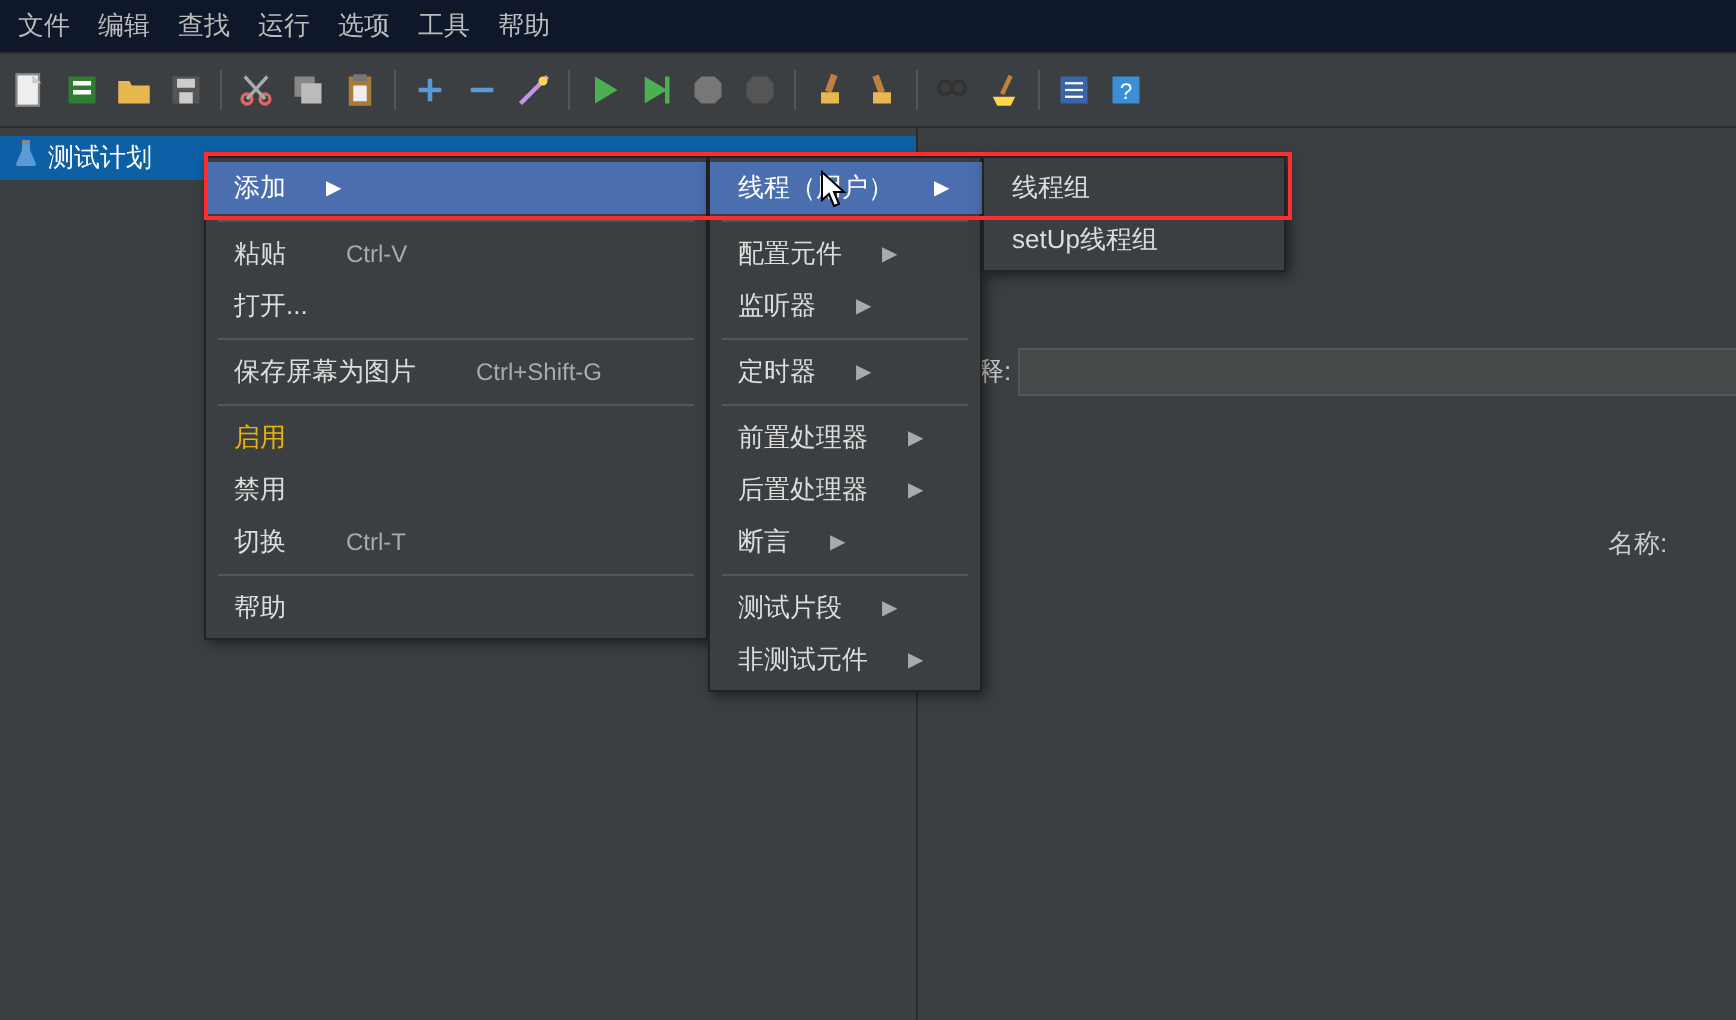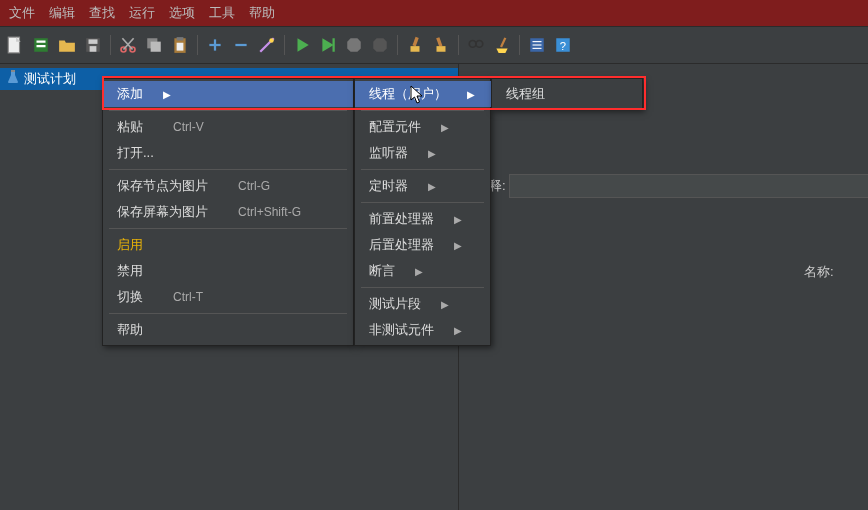--- a/index.html
+++ b/index.html
@@ -1,16 +1,16 @@
 <!DOCTYPE html>
 <html><head>
 <meta charset="utf-8">
 <style>
   html,body{margin:0;padding:0;width:868px;height:510px;background:#3c3f41;font-family:"Microsoft YaHei","SimSun",sans-serif;font-size:13px;color:#bbbbbb;overflow:hidden}
-  .menubar{display:flex;align-items:center;height:22px;padding:2px 2px;background:#7f1d1d}
+  .menubar{display:flex;align-items:center;height:22px;padding:2px 2px;background:#0f172a}
   .menubar span{padding:2px 7px;cursor:default}
   .toolbar{display:flex;align-items:center;height:32px;padding:2px 4px;background:#3c3f41;border-top:1px solid #2b2b2b;border-bottom:1px solid #2b2b2b;gap:4px}
   .tb-btn{width:22px;height:22px;display:flex;align-items:center;justify-content:center}
   .tb-sep{width:1px;height:20px;background:#555;margin:0 2px}
   .tb-btn svg{width:18px;height:18px}
   .body{display:flex;height:calc(510px - 58px)}
   .tree{width:458px;background:#3c3f41;border-right:1px solid #2b2b2b;padding-top:4px}
   .tree-item{display:flex;align-items:flex-start;padding:2px 6px;gap:4px;color:#ddd}
   .tree-item.sel{background:#0d5fa6;color:#fff}
   .flask{width:14px;height:14px}
@@ -198,24 +198,20 @@
     <div class="sep"></div>
     <div class="item">
       <span>粘贴</span>
       <span class="shortcut">Ctrl-V</span>
     </div>
     <div class="item">
       <span>打开...</span>
     </div>
     <div class="sep"></div>
     <div class="item">
-      <span>保存节点为图片</span>
-      <span class="shortcut">Ctrl-G</span>
-    </div>
-    <div class="item">
       <span>保存屏幕为图片</span>
       <span class="shortcut">Ctrl+Shift-G</span>
     </div>
     <div class="sep"></div>
     <div class="item disabled">
       <span>启用</span>
     </div>
     <div class="item">
       <span>禁用</span>
     </div>
@@ -269,19 +265,22 @@
     <div class="item">
       <span>非测试元件</span>
       <span class="arrow">▶</span>
     </div>
   </div>
 
 <div class="menu" id="m3" style="left:491px;top:78px;width:150px">
     <div class="item">
       <span>线程组</span>
     </div>
+    <div class="item">
+      <span>setUp线程组</span>
+    </div>
   </div>
 
 <div class="hi-box" style="left:102px;top:76px;width:540px;height:30px"></div>
 
 <svg class="cursor" style="left:410px;top:85px" viewBox="0 0 14 20">
     <path d="M1 1 L1 15 L4.5 12 L7 18 L9.5 17 L7 11 L12 11 Z" fill="#fff" stroke="#000" stroke-width="1"></path>
   </svg>
 
 </body></html>

